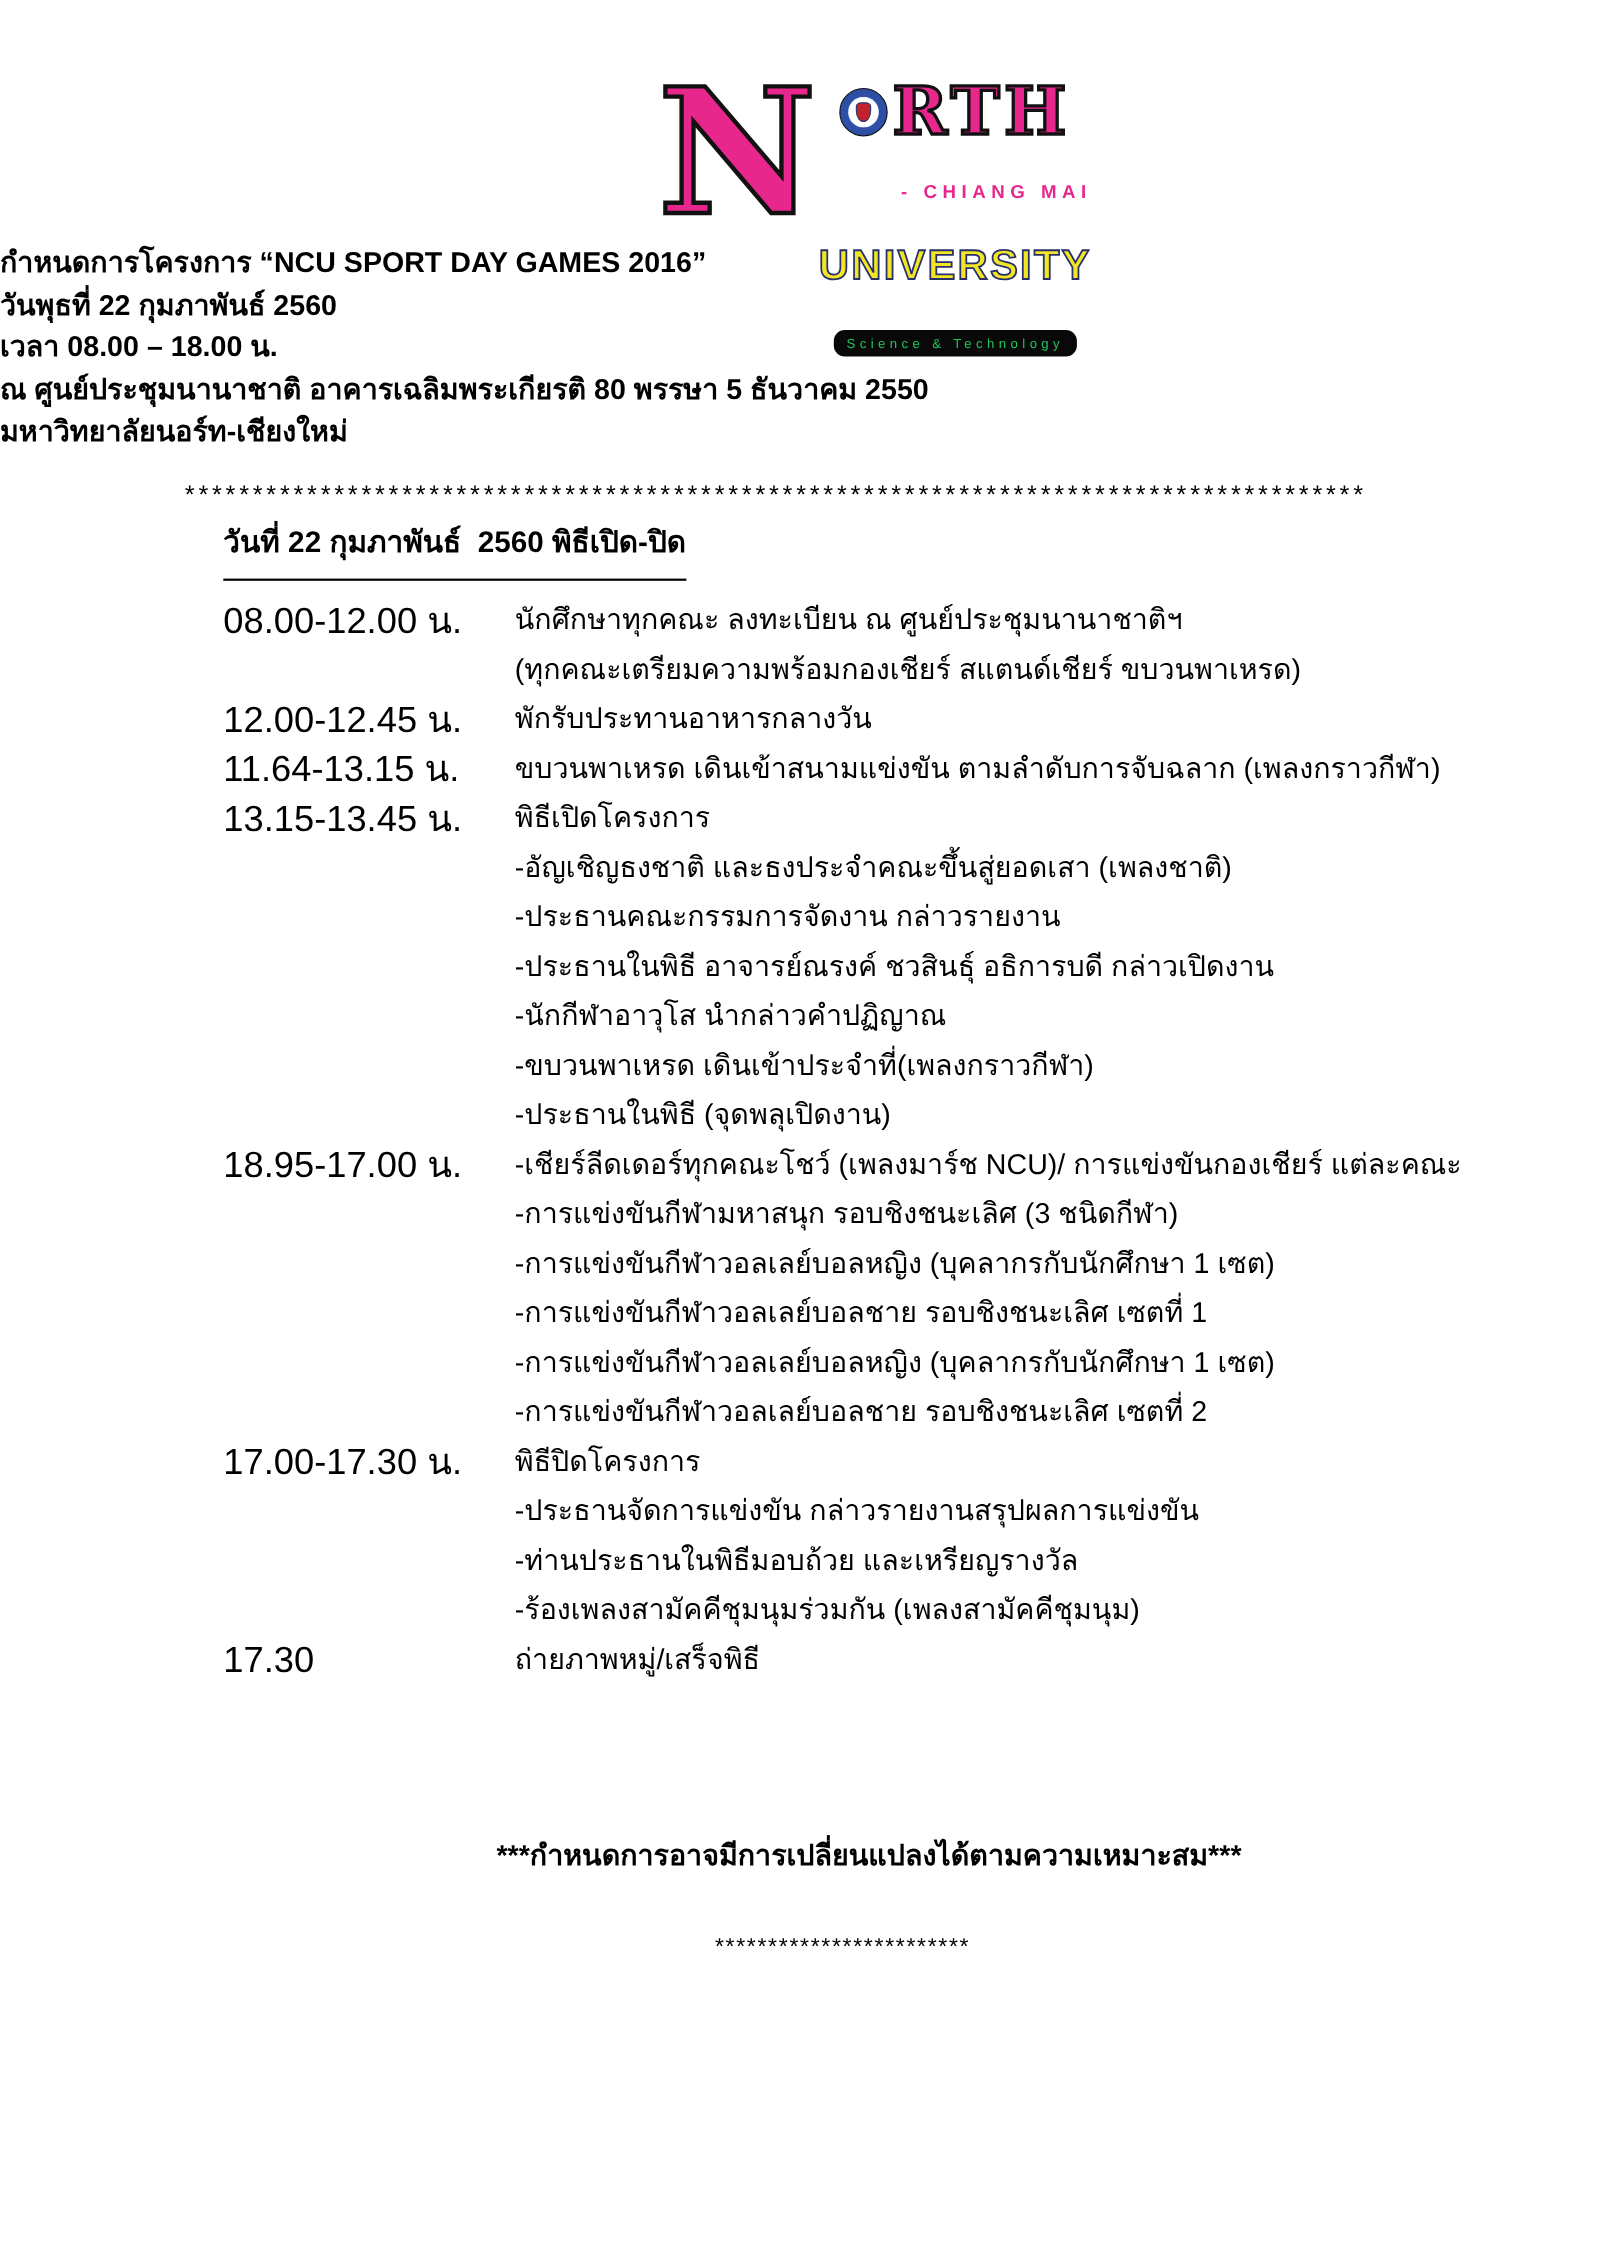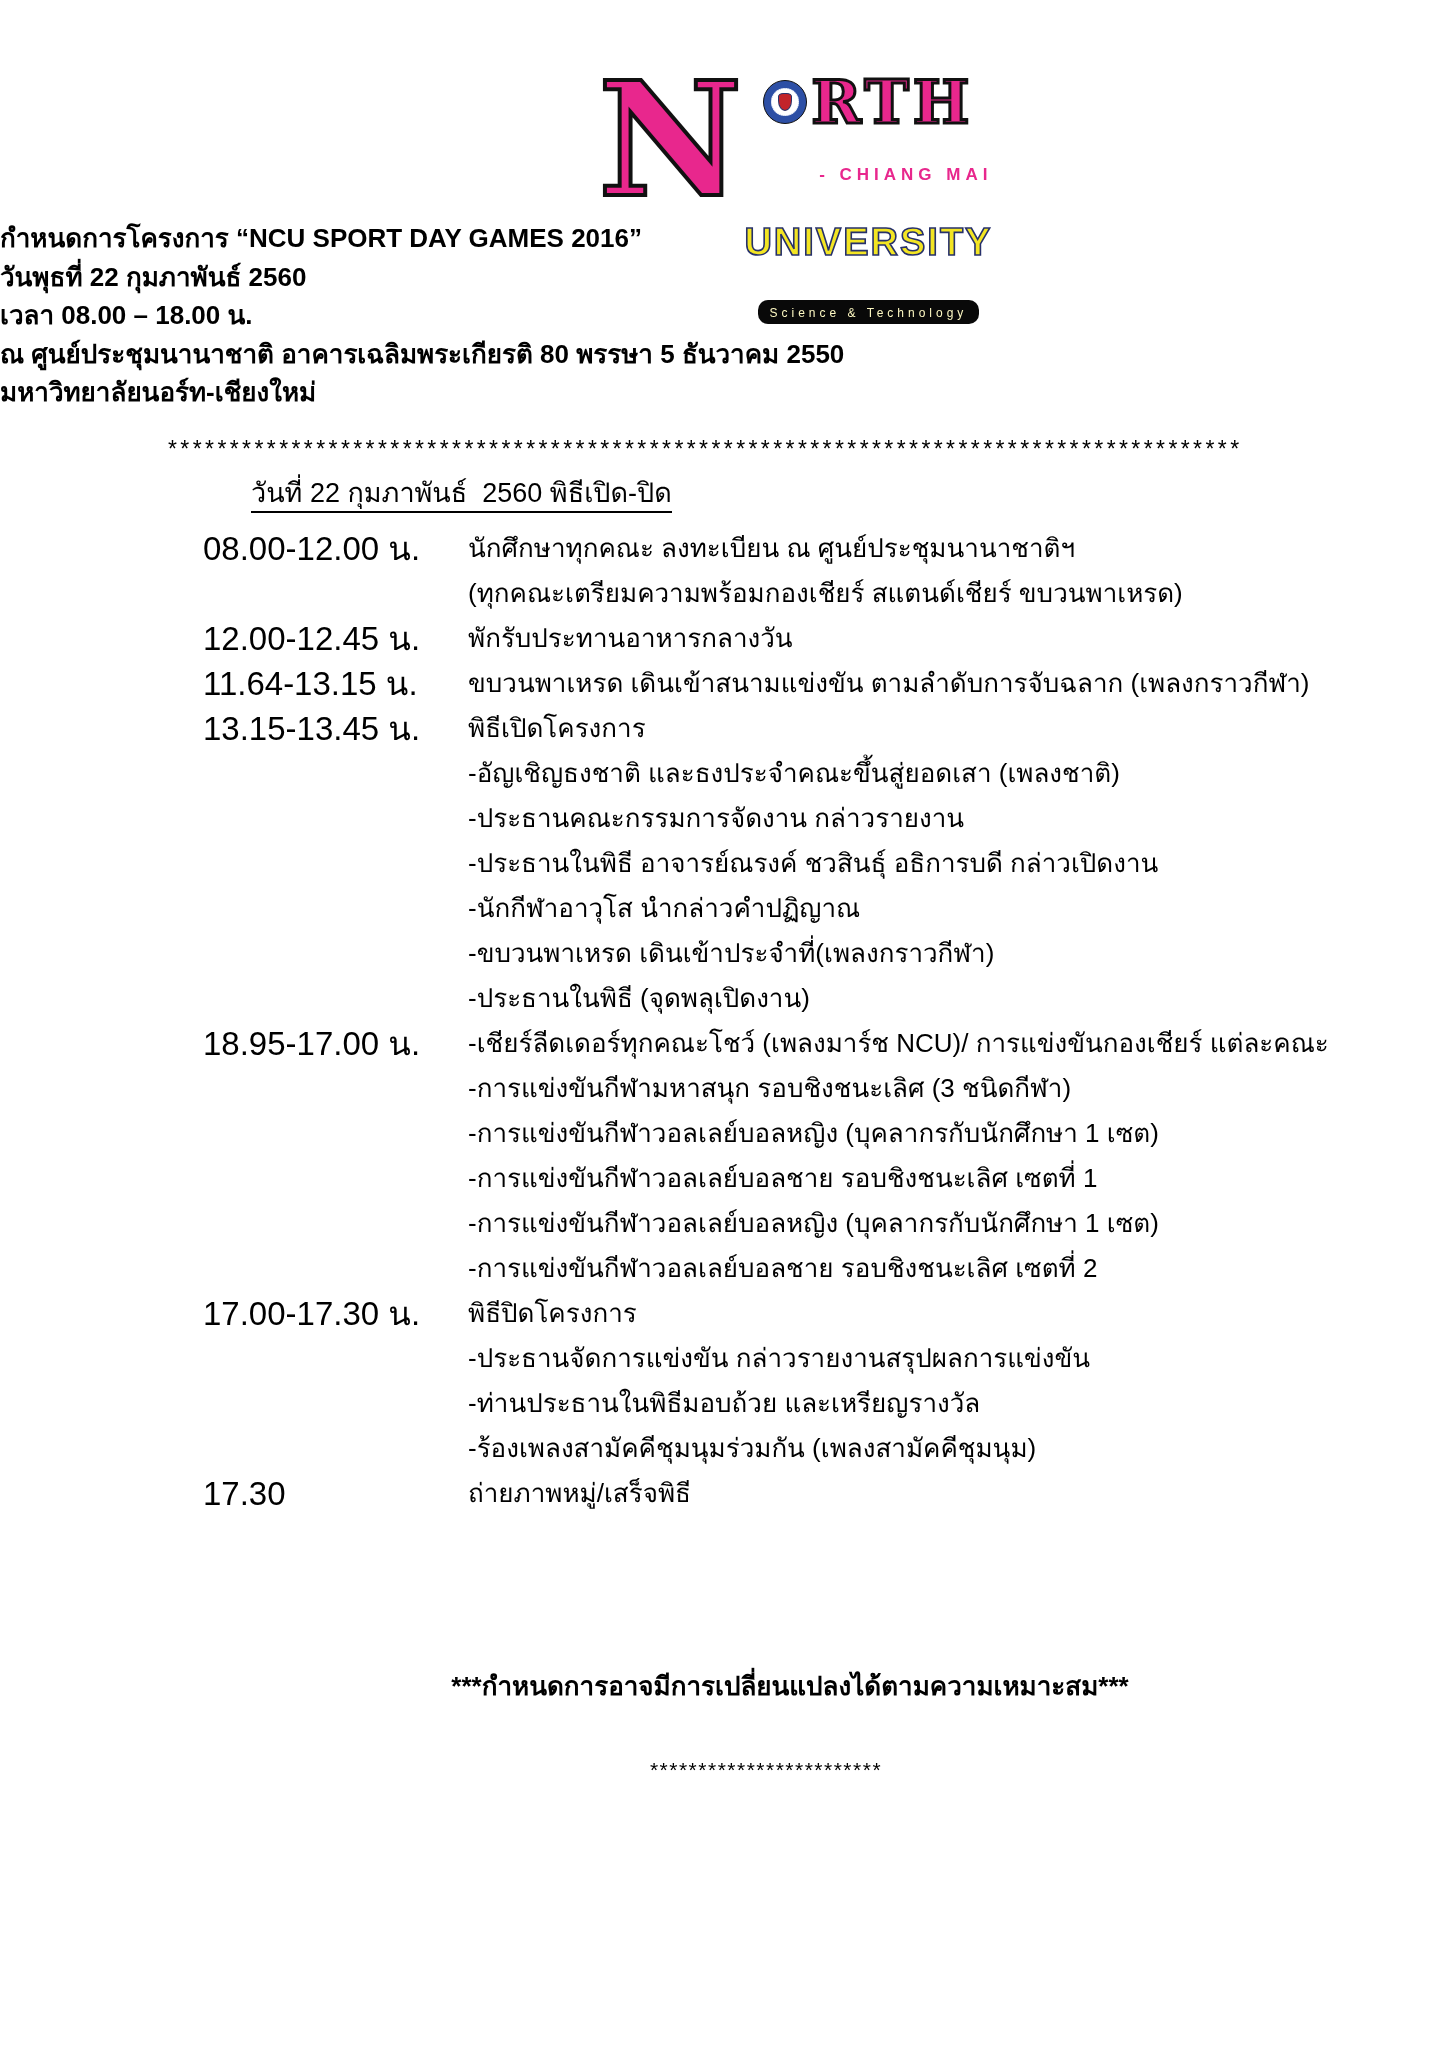--- a/index.html
+++ b/index.html
@@ -20,34 +20,34 @@
   .seal-crest{width:12px;height:16px;background:#c2232a;border:1px solid #27336b;
               border-radius:6px 6px 8px 8px / 4px 4px 12px 12px;}
   .logo-rth{font-family:"DejaVu Serif","Liberation Serif",serif;font-weight:bold;
             font-size:60px;line-height:48px;color:#e8278d;-webkit-text-stroke:3px #111;
             letter-spacing:4px;}
   .logo-chiang{margin-top:5px;align-self:flex-end;font-size:17px;font-weight:bold;color:#e8278d;
                letter-spacing:5px;white-space:nowrap;}
   .logo-univ{margin-top:2px;font-size:38px;font-weight:bold;color:#f3e523;
              -webkit-text-stroke:1.6px #26306b;letter-spacing:2px;white-space:nowrap;}
   .logo-pill{margin-top:2px;background:#090909;border-radius:10px;padding:3px 12px;}
-  .logo-pill span{color:#fef9c3;font-size:12px;letter-spacing:4px;white-space:nowrap;}
+  .logo-pill span{color:#22c55e;font-size:12px;letter-spacing:4px;white-space:nowrap;}
 
   
   .titles{position:absolute;top:219px;left:0;width:100%;text-align:left;}
   .title-line{font-size:26px;font-weight:bold;line-height:38.5px;white-space:pre-wrap;}
 
   
   .sep-stars{position:absolute;top:436px;left:168px;width:1128px;overflow:hidden;
              white-space:nowrap;font-size:23px;letter-spacing:3.4px;line-height:26px;}
 
   
   .schedule{position:absolute;top:476px;left:203px;width:1120px;}
-  .sched-heading{display:inline-block;font-size:27px;font-weight:normal;line-height:34px;
-                 border-bottom:2.5px solid #000;padding-bottom:1px;white-space:pre-wrap;margin-left:48px;}
+  .sched-heading{display:inline-block;font-size:27px;font-weight:bold;line-height:34px;
+                 border-bottom:2.5px solid #000;padding-bottom:16px;white-space:pre-wrap;}
   .rows{margin-top:13px;}
   .row{display:flex;align-items:flex-start;}
   .time{width:265px;flex:0 0 265px;font-size:33px;line-height:45px;white-space:nowrap;}
   .desc{flex:1;}
   .line{font-size:26px;line-height:45px;white-space:nowrap;}
 
   
   .footer-note{position:absolute;top:1666px;left:0;width:100%;text-align:center;
                transform:translateX(62px);font-size:26px;font-weight:bold;line-height:40px;}
   .footer-stars{position:absolute;top:1758px;left:0;width:100%;text-align:center;

